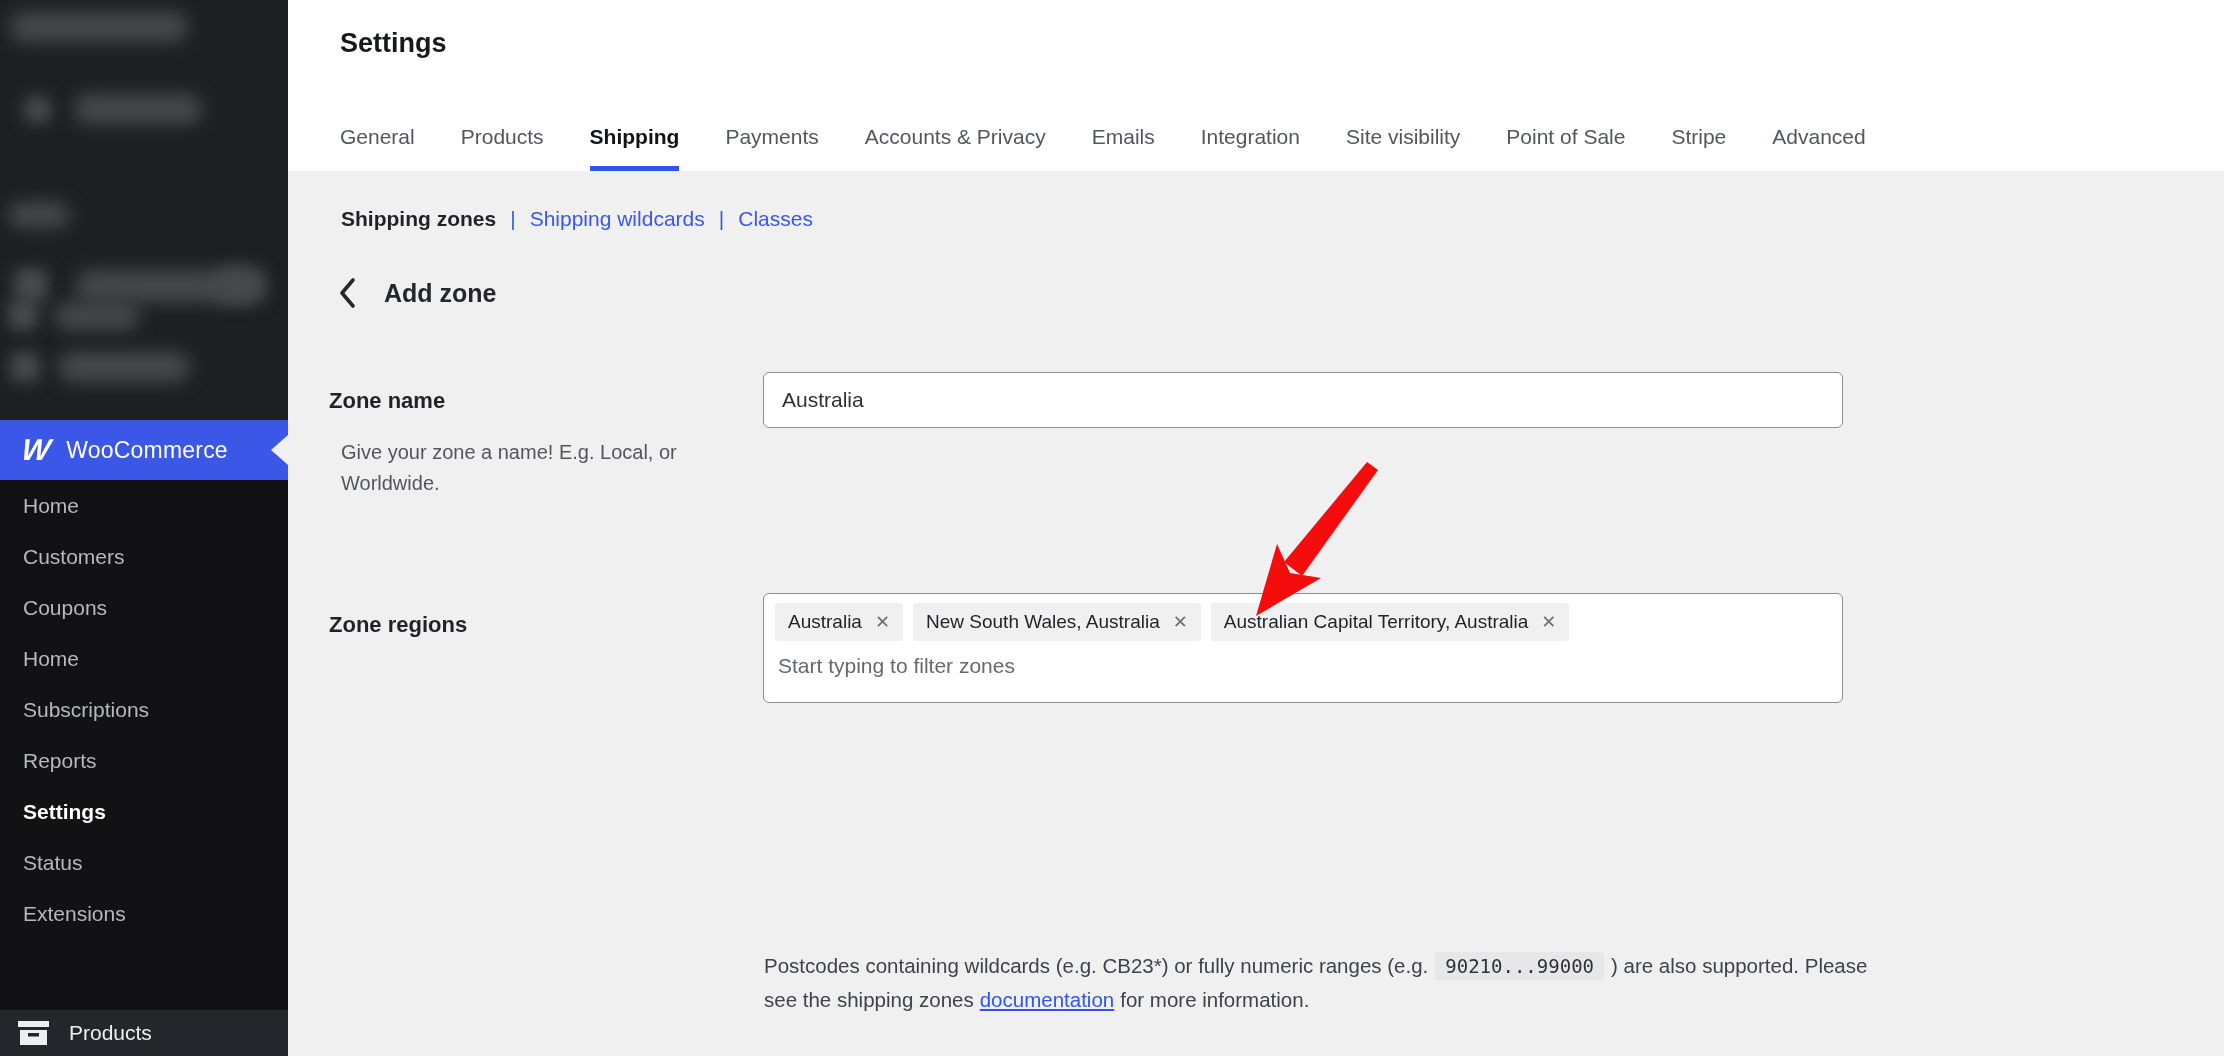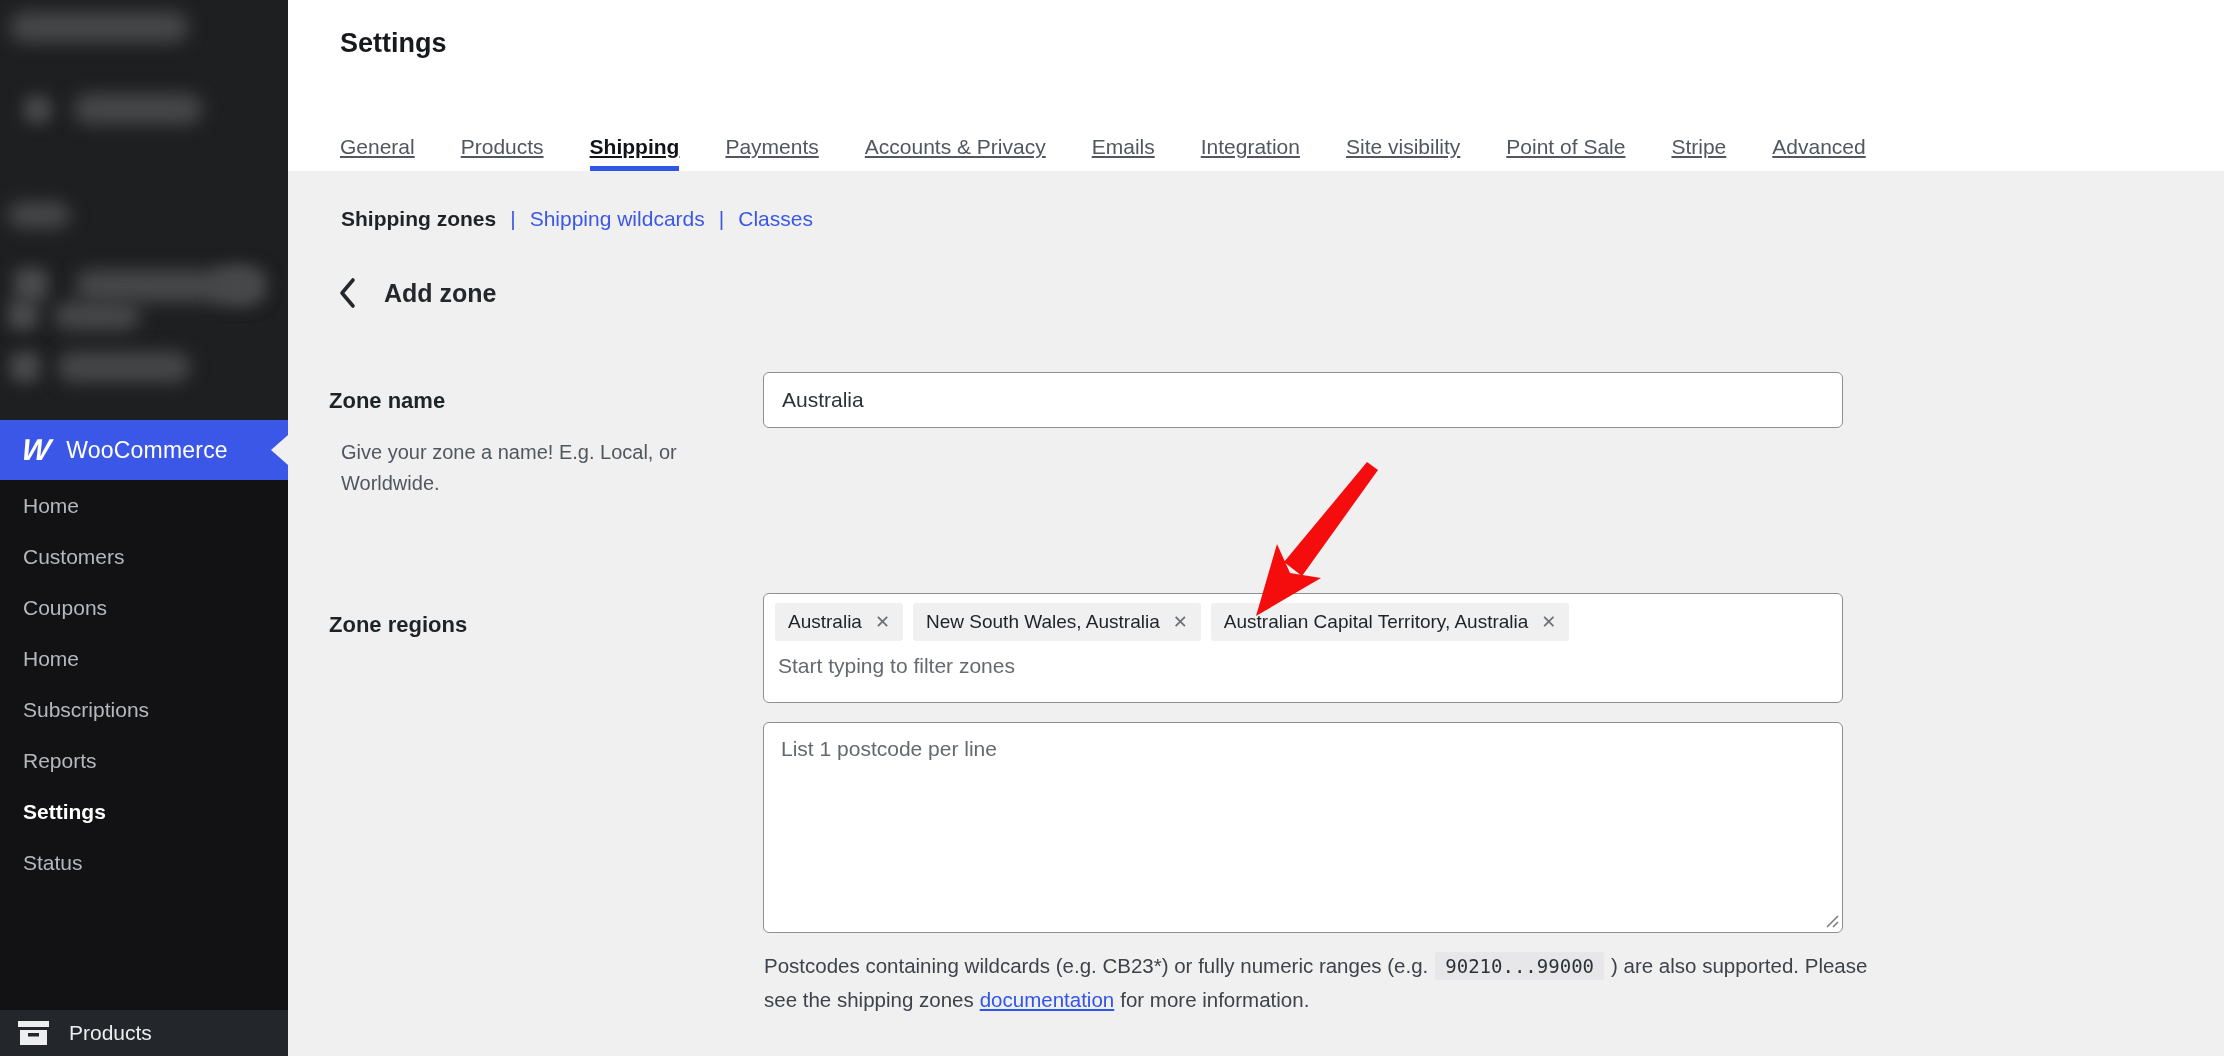--- a/index.html
+++ b/index.html
@@ -29,21 +29,21 @@
 
   .sidebar-bottom { position:absolute; left:0; bottom:0; width:288px; height:46px; background:#23262a;
                     display:flex; align-items:center; padding-left:18px; gap:20px; }
   .sidebar-bottom .label { color:#eceeef; font-size:21px; }
 
   
   .content { position:absolute; left:288px; top:0; right:0; height:1056px; background:#f0f0f1; }
   .header { position:absolute; top:0; left:0; right:0; height:171px; background:#ffffff; }
   .page-title { position:absolute; left:52px; top:28px; font-size:27px; font-weight:700; color:#17191c; }
   .tabs { position:absolute; left:52px; bottom:0; display:flex; gap:46px; }
-  .tab { font-size:21px; color:#50575e; font-weight:500; padding-bottom:7px; border-bottom:5px solid transparent; cursor:pointer; white-space:nowrap;text-decoration:underline; }
+  .tab { font-size:21px; color:#50575e; font-weight:500; padding-bottom:17px; border-bottom:5px solid transparent; cursor:pointer; white-space:nowrap; }
   .tab.active { color:#101418; font-weight:700; border-bottom-color:#2f55e9; }
 
   .subnav { position:absolute; left:53px; top:207px; display:flex; gap:14px; align-items:baseline; font-size:21px; }
   .subnav .current { font-weight:700; color:#1d2327; }
   .subnav .sep { color:#3b57e8; }
   .subnav a { color:#3b57e8; text-decoration:none; cursor:pointer; }
 
   .addzone { position:absolute; left:50px; top:276px; display:flex; align-items:center; gap:26px; }
   .addzone h2 { font-size:25px; font-weight:700; color:#23282d; }
   .chev { display:block; cursor:pointer; }
@@ -124,20 +124,23 @@
         <span>Subscriptions</span>
       </div>
       <div class="menu-item">
         <span>Reports</span>
       </div>
       <div class="menu-item active">
         <span>Settings</span>
       </div>
       <div class="menu-item">
         <span>Status</span>
+      </div>
+      <div class="menu-item">
+        <span>Extensions</span>
       </div>
     </div>
 
     <div class="sidebar-bottom">
       <svg width="31" height="24" viewBox="0 0 31 24">
         <rect x="0" y="0" width="31" height="6" fill="#eceeef"></rect>
         <path d="M2 9 h27 v15 h-27 z M10 9 v0" fill="#eceeef"></path>
         <rect x="10" y="12" width="11" height="3.5" fill="#23262a"></rect>
       </svg>
       <span class="label">Products</span>
@@ -195,27 +198,20 @@
           <span class="x">✕</span>
         </span>
         <span class="chip">
           <span>Australian Capital Territory, Australia</span>
           <span class="x">✕</span>
         </span>
       </div>
       <input class="filter-input" type="text" placeholder="Start typing to filter zones" style="">
     </div>
 
-    <div class="postcodes-wrap">
-      <textarea class="postcodes" placeholder="List 1 postcode per line" style=""></textarea>
-      <svg class="resize-handle" width="16" height="16" viewBox="0 0 16 16">
-        <line x1="4" y1="15" x2="15" y2="4" stroke="#787c82" stroke-width="1.6"></line>
-        <line x1="10" y1="15" x2="15" y2="10" stroke="#787c82" stroke-width="1.6"></line>
-      </svg>
-    </div>
 
     <div class="postcode-help">
       <span>Postcodes containing wildcards (e.g. CB23*) or fully numeric ranges (e.g.</span><span class="code">90210...99000</span><span>) are also supported. Please see the shipping zones</span><a>documentation</a><span>for more information.</span>
     </div>
 
   </div>
 
   <svg class="arrow-overlay" viewBox="0 0 2224 1056">
     <polygon points="1367,462 1378,470 1302,576 1284,562" fill="#f50d0d"></polygon>
     <polygon points="1256,616 1321,578 1290,573 1277,544" fill="#f50d0d"></polygon>

